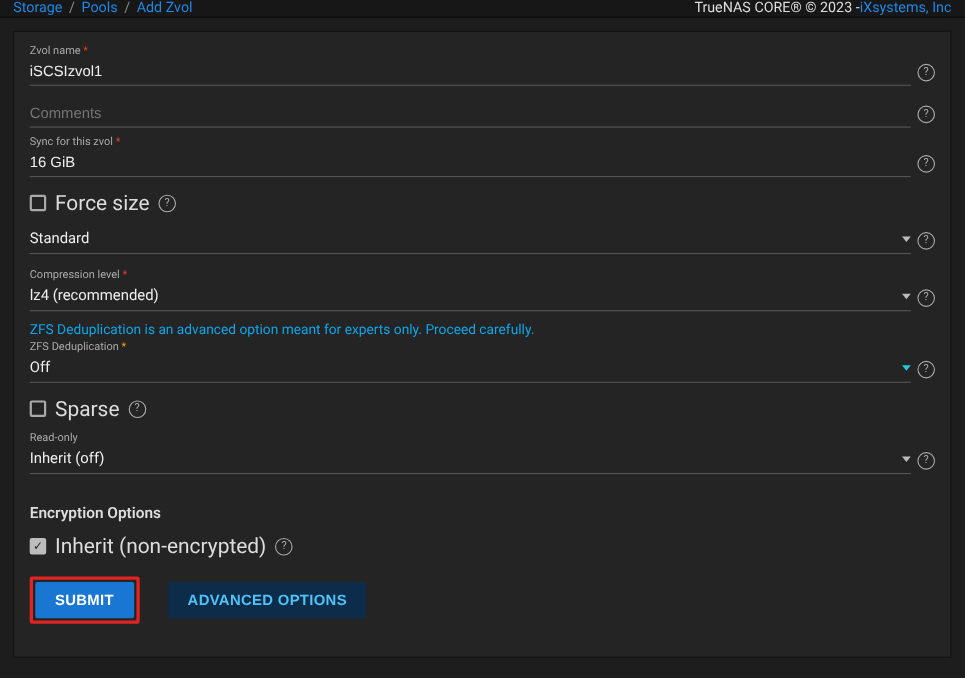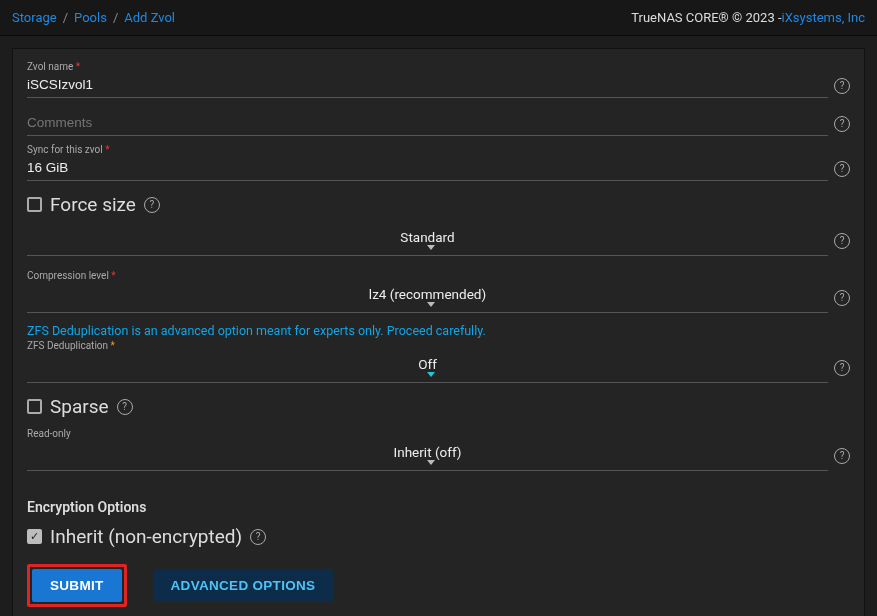--- a/index.html
+++ b/index.html
@@ -6,21 +6,21 @@
   body {
     background: #1d1d1d;
     font-family: "Segoe UI", Roboto, Arial, sans-serif;
     color: #ccc;
     width: 877px;
     height: 616px;
     overflow: hidden;
     font-size: 13px;
   }
   .topbar {
-    height: 36px;
+    height: 16px;
     background: #171717;
     border-bottom: 1px solid #0a0a0a;
     display: flex;
     align-items: center;
     padding: 0 12px;
     font-size: 13px;
     color: #ddd;
     text-align: center;
   }
   .breadcrumb { display: flex; gap: 6px; align-items: center; }
@@ -64,21 +64,20 @@
     color: #eee;
     font-size: 13.5px;
     padding: 3px 0 5px 0;
     outline: none;
   }
   .select-display {
     display: flex;
     align-items: center;
     justify-content: space-between;
     cursor: pointer;
-    flex-direction: column;
   }
   .caret {
     width: 0; height: 0;
     border-left: 4px solid transparent;
     border-right: 4px solid transparent;
     border-top: 5px solid #bbb;
     margin-left: 6px;
   }
   .caret.teal { border-top-color: #26c6da; }
 

